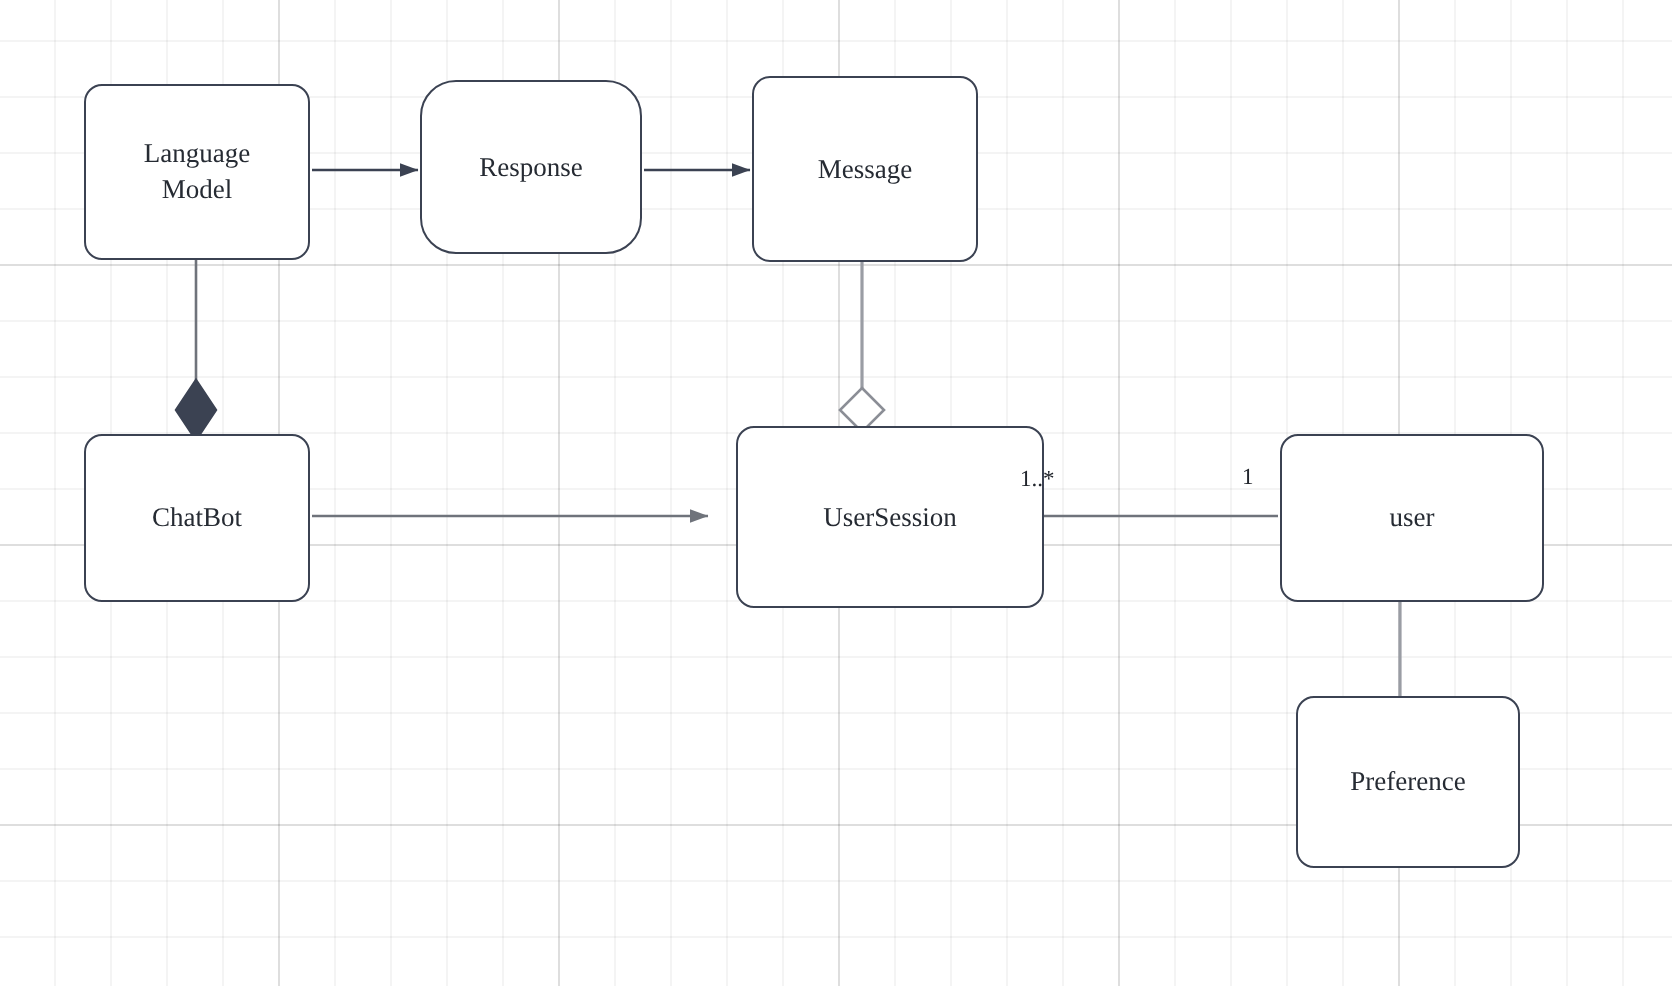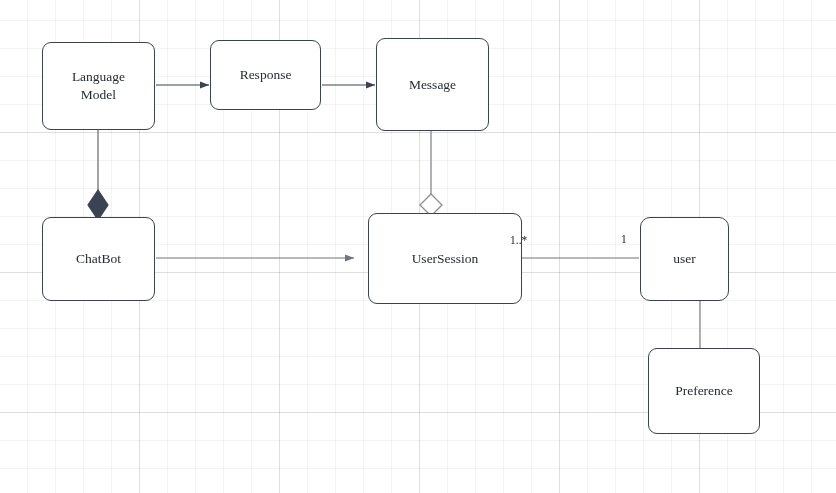--- a/index.html
+++ b/index.html
@@ -96,37 +96,37 @@
     <polygon points="431,194 442,205 431,216 420,205" fill="#ffffff" stroke="#8b8e96" stroke-width="1.3"></polygon>
 
     <line x1="700" y1="301" x2="700" y2="349" stroke="#9a9da4" stroke-width="1.6"></line>
   </svg>
 
   <div class="node" style="left:42px; top:42px; width:113px; height:88px;text-align:center;">
     <span class="node-label">Language
 Model</span>
   </div>
 
-  <div class="node" style="left:210px; top:40px; width:111px; height:70px;">
+  <div class="node" style="left:210px; top:40px; width:111px; height:87px;border-radius:18px;">
     <span class="node-label">Response</span>
   </div>
 
   <div class="node" style="left:376px; top:38px; width:113px; height:93px;">
     <span class="node-label">Message</span>
   </div>
 
   <div class="node" style="left:42px; top:217px; width:113px; height:84px;">
     <span class="node-label">ChatBot</span>
   </div>
 
   <div class="node" style="left:368px; top:213px; width:154px; height:91px;">
     <span class="node-label">UserSession</span>
   </div>
 
-  <div class="node" style="left:640px; top:217px; width:89px; height:84px;border-radius:10px;">
+  <div class="node" style="left:640px; top:217px; width:132px; height:84px;">
     <span class="node-label">user</span>
   </div>
 
   <div class="node" style="left:648px; top:348px; width:112px; height:86px;">
     <span class="node-label">Preference</span>
   </div>
 
   <div class="edge-label" style="left:510px; top:235px;">1..*</div>
 
   <div class="edge-label" style="left:621px; top:234px;">1</div>

